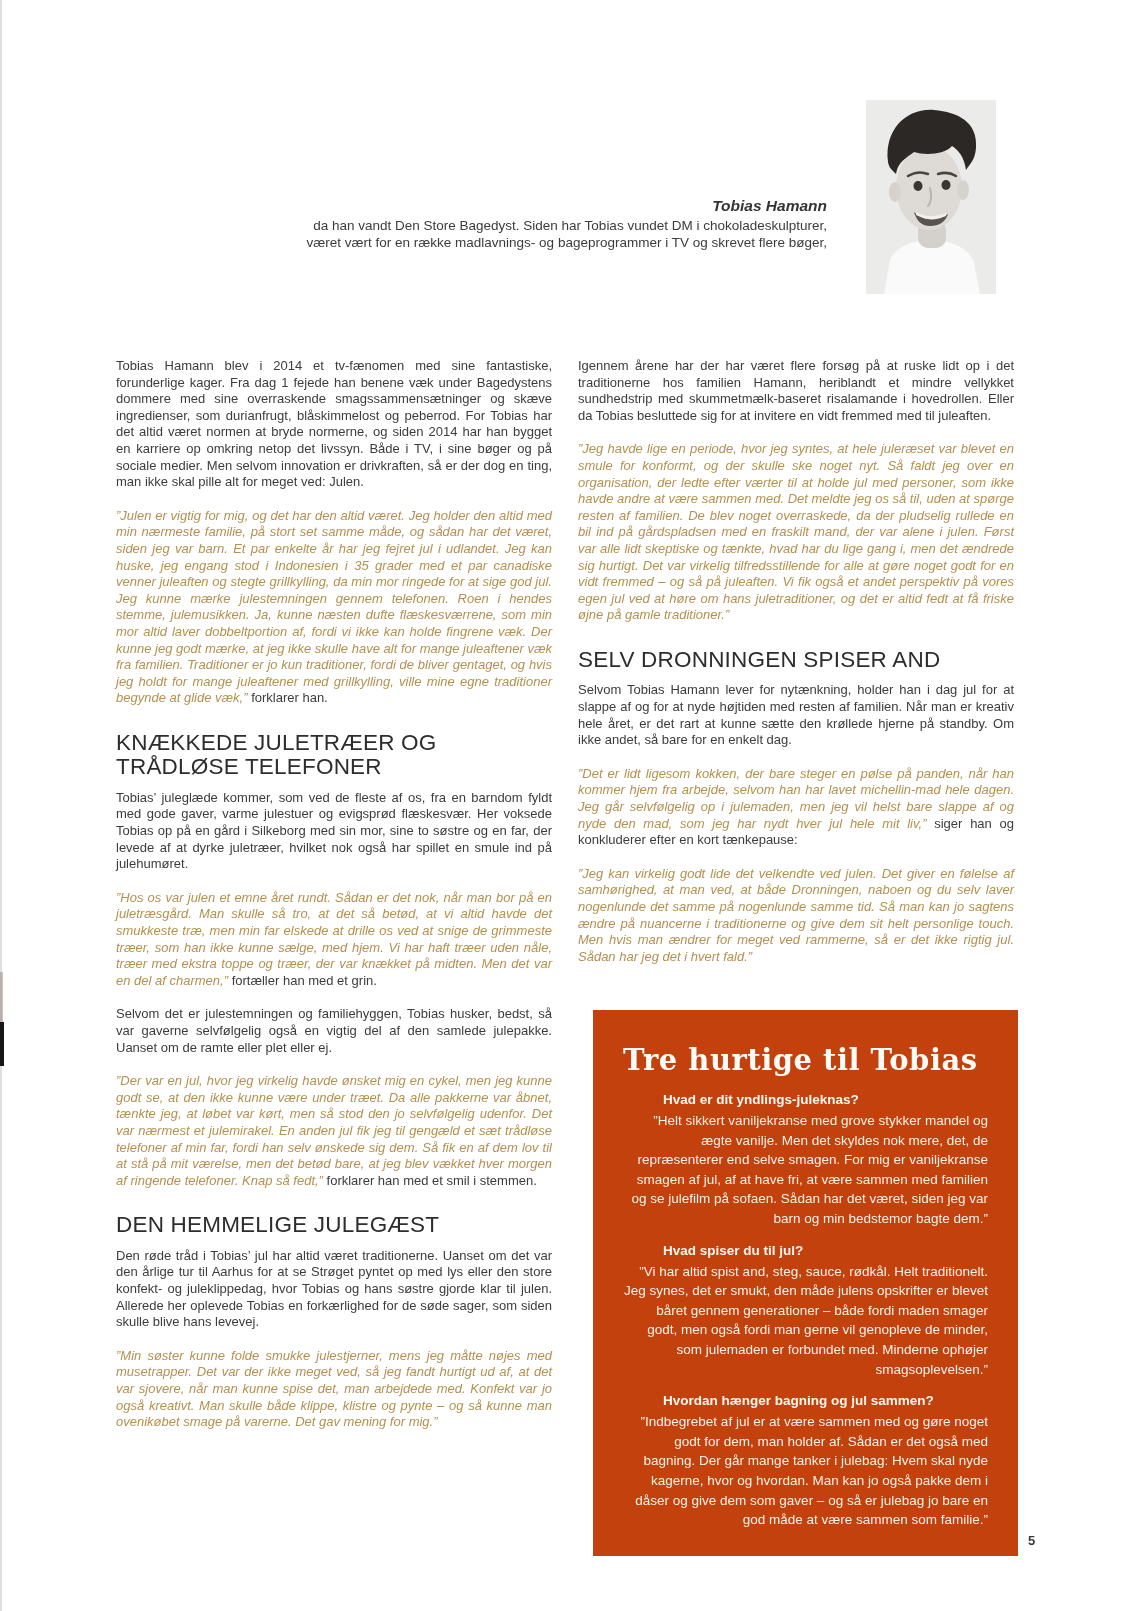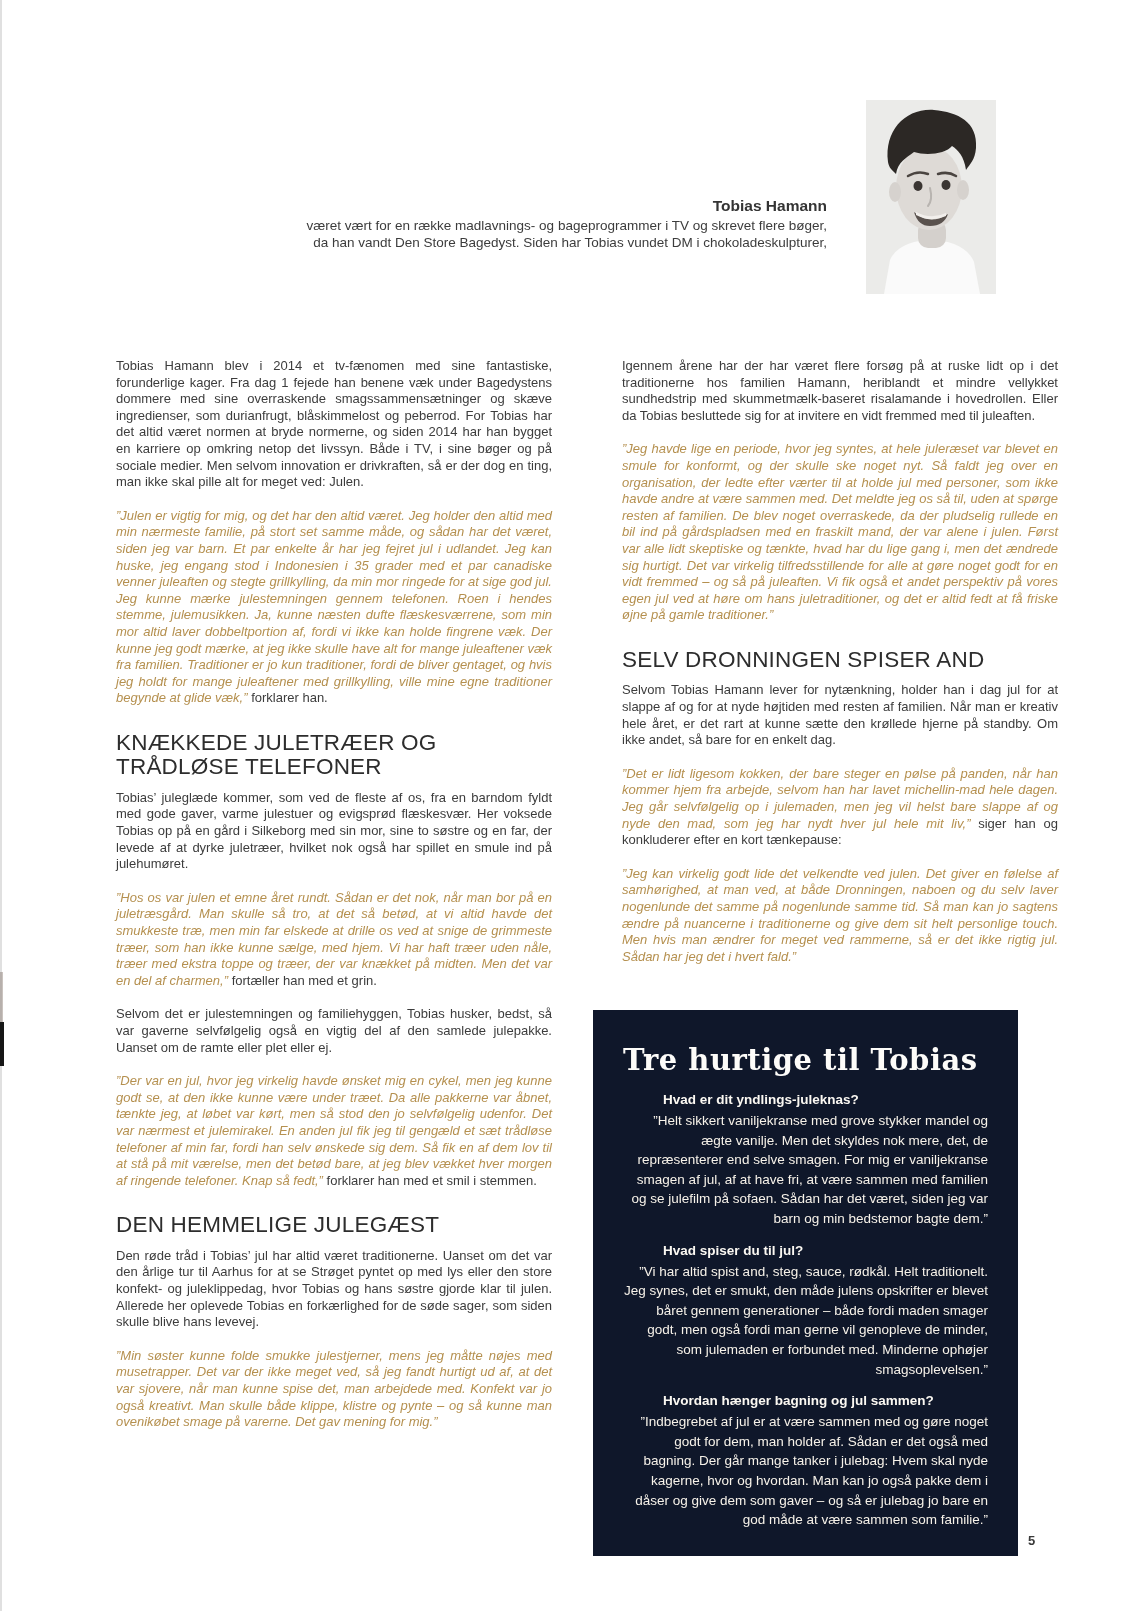--- a/index.html
+++ b/index.html
@@ -14,47 +14,47 @@
   
   .edge-line{position:absolute;left:0;top:0;width:2px;height:100%;background:#c7c7c7;opacity:.55;}
   .edge-smudge{position:absolute;left:0;top:972px;width:3px;height:50px;background:#7a6a5e;opacity:.4;}
   .edge-mark{position:absolute;left:0;top:1022px;width:4px;height:44px;background:#161616;}
 
   
   .header-bio{
     position:absolute;top:196px;right:320px;width:620px;
     text-align:right;font-size:13.5px;line-height:17px;color:#3c3c3c;
   }
-  .header-bio .name{font-weight:bold;font-size:15.5px;line-height:19px;color:#343434;margin-bottom:2px;}
+  .header-bio .name{font-weight:bold;font-size:15.5px;line-height:19px;color:#343434;margin-bottom:2px;font-style:italic;}
   .header-bio .bio-line{white-space:nowrap;}
 
   .photo{
     position:absolute;left:866px;top:100px;width:130px;height:194px;
     background:linear-gradient(180deg,#f1f1ef 0%,#e3e3e1 100%);
     overflow:hidden;
   }
 
   
   .col{position:absolute;top:358px;width:436px;}
   .col-left{left:116px;}
-  .col-right{left:578px;margin-left:44px;}
+  .col-right{left:578px;}
 
   .col p{margin:0 0 17px 0;font-size:13px;line-height:16.6px;text-align:justify;color:#3c3c3c;}
   .col p.quote .q{color:#b5904f;font-style:italic;}
   .col p.quote .att{color:#3c3c3c;font-style:normal;}
   .col h2{
     margin:24px 0 10px 0;
     font-size:22.5px;line-height:24.5px;
     font-weight:normal;color:#2d2d2d;letter-spacing:.2px;
   }
 
   
   .qa-box{
     position:absolute;left:593px;top:1010px;width:425px;min-height:492px;
-    background:#0f172a;color:#f7f2e9;
+    background:#c2410c;color:#f7f2e9;
     padding:34px 30px 26px 30px;box-sizing:border-box;
   }
   .qa-box .title{
     font-family:"DejaVu Serif","Liberation Serif",serif;
     font-weight:bold;color:#fdfcf9;
     font-size:29px;line-height:33px;margin:0 0 14px 0;letter-spacing:.5px;
   }
   .qa-box .q{font-weight:bold;font-size:13.5px;line-height:17px;margin:13px 0 3px 0;color:#fbf8f2;padding-left:40px;}
   .qa-box .a{font-size:13.5px;line-height:19.6px;margin:0;color:#f7f2e9;text-align:right;}
 
@@ -67,22 +67,22 @@
 <body>
 
 <div class="page">
 
   <div class="edge-line"></div>
   <div class="edge-smudge"></div>
   <div class="edge-mark"></div>
 
   <div class="header-bio">
     <div class="name">Tobias Hamann</div>
+    <div class="bio-line">da han vandt Den Store Bagedyst. Siden har Tobias vundet DM i chokoladeskulpturer,</div>
     <div class="bio-line">været vært for en række madlavnings- og bageprogrammer i TV og skrevet flere bøger,</div>
-    <div class="bio-line">da han vandt Den Store Bagedyst. Siden har Tobias vundet DM i chokoladeskulpturer,</div>
   </div>
 
   <div class="photo">
     <svg width="130" height="194" viewBox="0 0 130 194" xmlns="http://www.w3.org/2000/svg">
       <rect x="0" y="0" width="130" height="194" fill="#ebebe9"></rect>
 
       <path d="M18 194 L24 160 C30 146 48 140 65 140 C84 140 102 147 108 162 L114 194 Z" fill="#fafafa"></path>
 
       <rect x="52" y="120" width="28" height="28" rx="10" fill="#d4d0cc"></rect>
 

